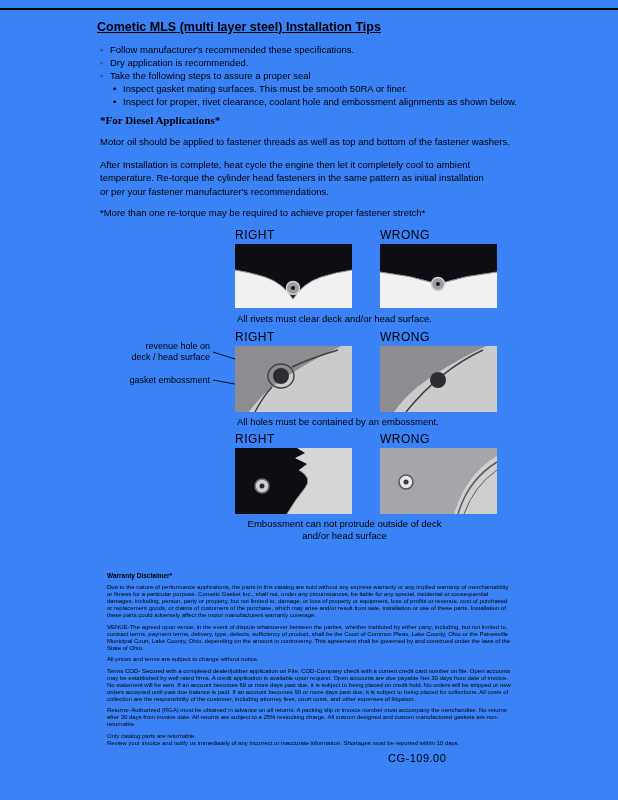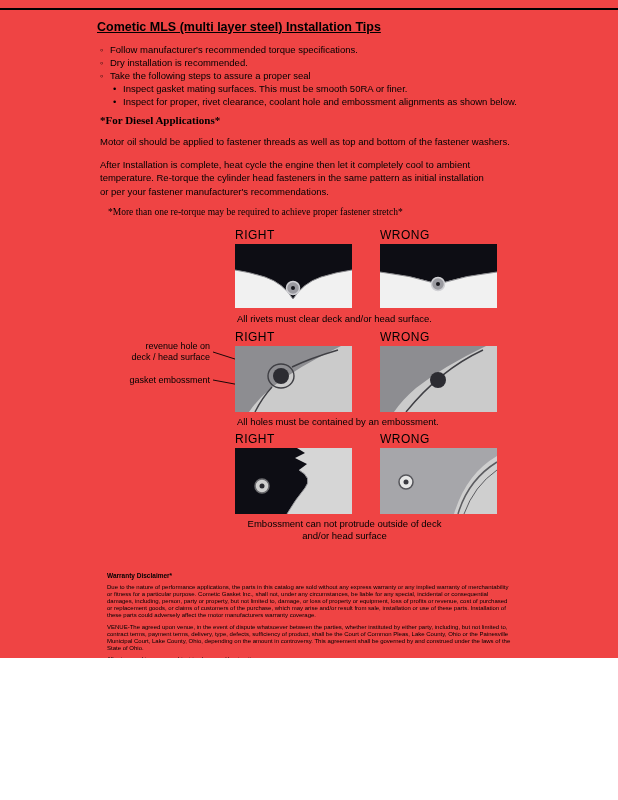--- a/index.html
+++ b/index.html
@@ -1,34 +1,34 @@
 <!DOCTYPE html>
 <html><head>
 <meta charset="utf-8">
 <style>
   html,body{margin:0;padding:0;background:#ffffff;}
   .page{
-    position:relative;width:618px;height:658px;background:#ef4444;
+    position:relative;width:618px;height:800px;background:#3b82f6;
     font-family:"Liberation Sans", sans-serif;color:#000;overflow:hidden;
   }
   .top-rule{position:absolute;left:0;top:8px;width:618px;height:2px;background:#000;}
   .title{
     position:absolute;left:97px;top:20px;margin:0;
     font-size:12.5px;font-weight:bold;text-decoration:underline;
   }
   .bullets{position:absolute;left:100px;top:43px;font-size:9.5px;line-height:13px;width:430px;}
   .b{position:relative;padding-left:10px;}
   .b::before{content:"\25E6";position:absolute;left:0;top:0;}
   .b.sub{margin-left:13px;}
   .b.sub::before{content:"\2022";}
   .diesel{position:absolute;left:100px;top:114px;width:424px;}
   .diesel h2{margin:0 0 9px 0;font-size:11px;font-weight:bold;font-family:Liberation Serif, serif;}
   .diesel .para{margin:0 0 9px 0;font-size:9.5px;line-height:13.5px;}
   .diesel .para span{display:block;}
-  .diesel .note{margin:5px 0 0 8px;font-size:9.5px;font-family:Liberation Serif, serif;}
+  .diesel .note{margin:5px 0 0 0;font-size:9.5px;}
   .dg-label{position:absolute;width:117px;text-align:left;font-size:12px;letter-spacing:0.5px;}
   .dg-img{position:absolute;width:117px;display:block;}
   .dg-img svg{display:block;width:117px;height:100%;}
   .caption{position:absolute;font-size:9.5px;line-height:12px;text-align:center;}
   .callout{position:absolute;width:94px;text-align:right;font-size:9px;line-height:11px;}
   .callout-lines{position:absolute;left:212px;top:346px;width:80px;height:50px;}
   .legal{position:absolute;left:107px;top:572px;width:406px;font-size:6px;line-height:7px;}
   .legal h3{margin:0 0 5px 0;font-size:6.5px;font-weight:bold;}
   .legal p{margin:0 0 4.5px 0;}
   .legal p.tight{margin:0;}
@@ -37,22 +37,22 @@
 </head>
 <body>
 
 <div class="page">
 
   <div class="top-rule"></div>
 
   <h1 class="title">Cometic MLS (multi layer steel) Installation Tips</h1>
 
   <div class="bullets">
-    <div class="b"><span>Follow manufacturer's recommended torque specifications.</span></div>
-    <div class="b"><span>Dry installation is recommended.</span></div>
+    <div class="b"><span>Follow manufacturer's recommended these specifications.</span></div>
+    <div class="b"><span>Dry application is recommended.</span></div>
     <div class="b"><span>Take the following steps to assure a proper seal</span></div>
     <div class="b sub"><span>Inspect gasket mating surfaces. This must be smooth 50RA or finer.</span></div>
     <div class="b sub"><span>Inspect for proper, rivet clearance, coolant hole and embossment alignments as shown below.</span></div>
   </div>
 
   <div class="diesel">
     <h2>*For Diesel Applications*</h2>
     <p class="para">
       <span>Motor oil should be applied to fastener threads as well as top and bottom of the fastener washers.</span>
     </p>

